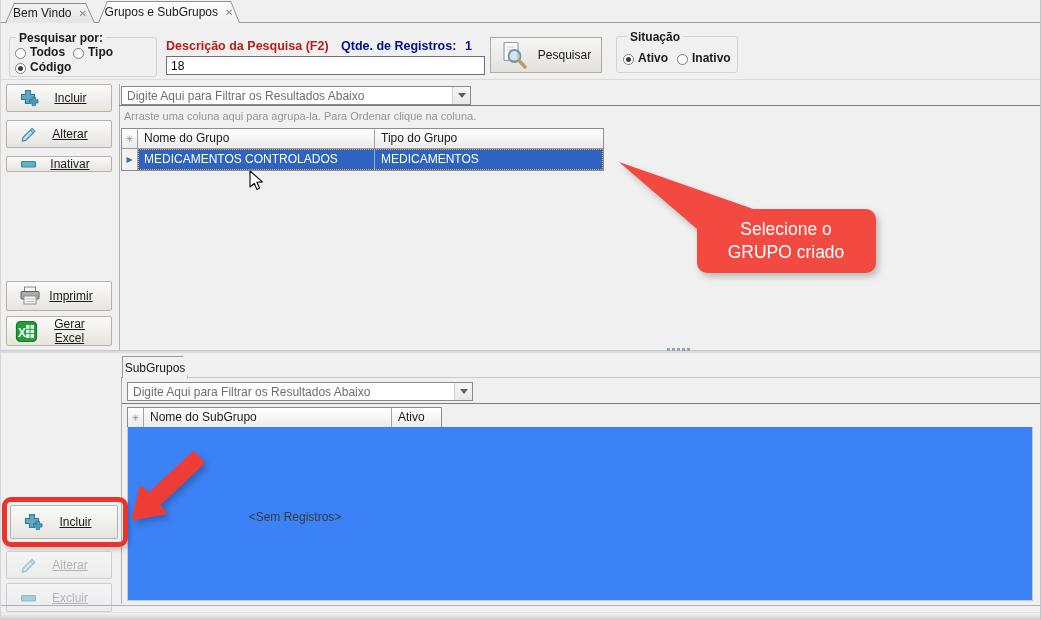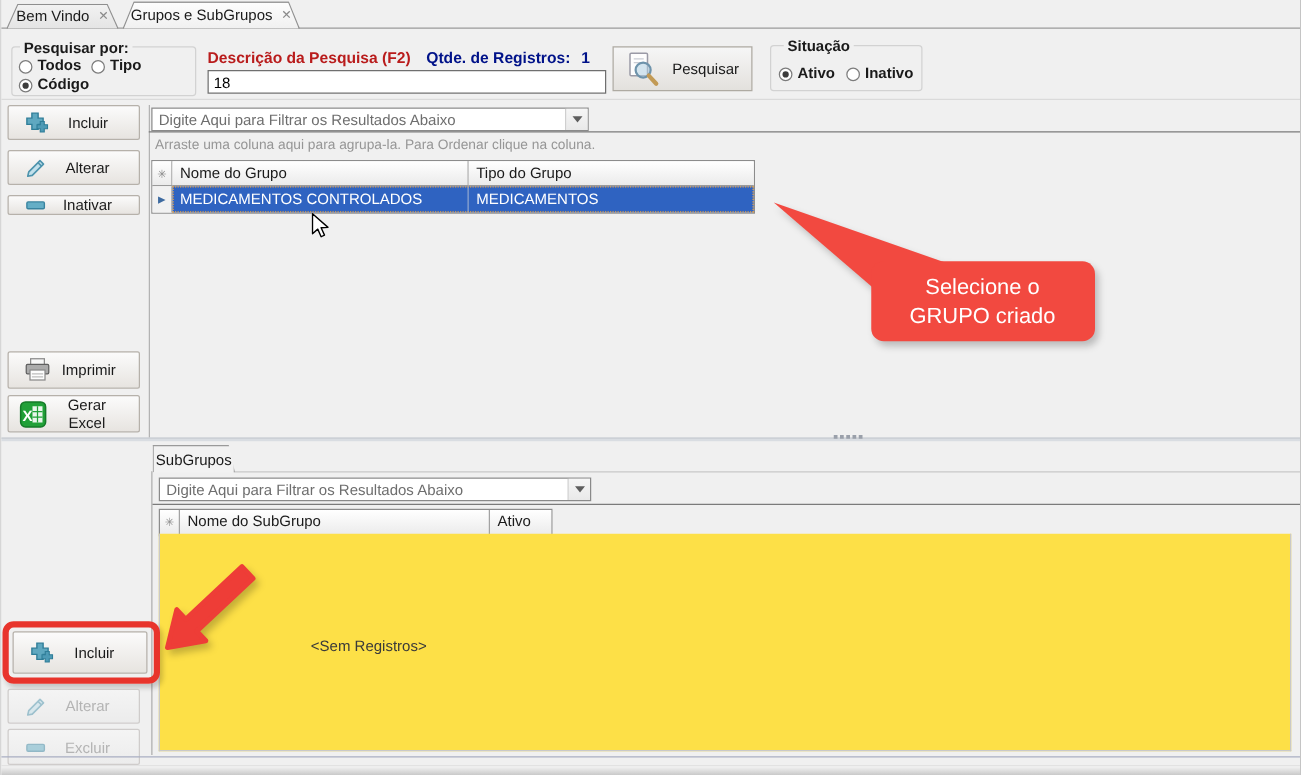--- a/index.html
+++ b/index.html
@@ -33,21 +33,21 @@
   .radio { width:11px; height:11px; border:1px solid #7c7c7c; border-radius:50%;
     background:#fff; position:relative; flex:0 0 auto; }
   .radio.checked::after { content:""; position:absolute; inset:2px;
     border-radius:50%; background:#3c3c3c; }
   .radio-item b { margin-left:4px; font-weight:bold; }
 
   
   .btn { display:flex; align-items:center; padding-left:12px;
     background:linear-gradient(#fbfbfb,#e7e4e0); border:1px solid #b6b1aa;
     border-radius:2px; cursor:default; }
-  .btn .lbl { flex:1; text-align:center; padding-right:10px; }
+  .btn .lbl { flex:1; text-align:center; padding-right:10px;text-decoration:underline; }
   .btn.disabled { background:linear-gradient(#f4f4f4,#ececec); border-color:#cfcccb; }
   .btn.disabled .lbl { color:#b4b4b4; }
   .btn.disabled svg { opacity:.5; }
   .btn-search { display:flex; align-items:center; gap:10px; justify-content:center;
     background:linear-gradient(#f6f6f6,#e3e1dd); border:1px solid #aeaaa2; }
 
   
   .combo { background:#fff; border:1px solid #8a8a8a; display:flex; align-items:center;
     color:#6e6e6e; padding-left:5px; }
   .combo .arrow-btn { margin-left:auto; width:18px; align-self:stretch;
@@ -78,21 +78,21 @@
 
   
   .red-box { border:5px solid #e8342c; border-radius:9px;
     box-shadow:2px 3px 4px rgba(0,0,0,.18); }
   .shadowed { filter:drop-shadow(3px 4px 3px rgba(0,0,0,.22)); }
 
   
   .bottombar { background:linear-gradient(#f4f4f4,#c9c9c9); border-top:1px solid #e2e2e2; }
 
   .empty-text { color:#3a3a3a; text-align:center; }
-  .subgrid-body { background:#fde047; border:1px solid #c9c9c9; border-top:none; }
+  .subgrid-body { background:#3b82f6; border:1px solid #c9c9c9; border-top:none; }
 </style>
 </head>
 <body>
 
 <div class="window">
 
   <div class="abs tabstrip">
     <div class="abs tabline"></div>
     <div class="abs tab inactive" style="left:4px;top:3px;width:90px;height:20px;">
       <i class="bg"></i>

